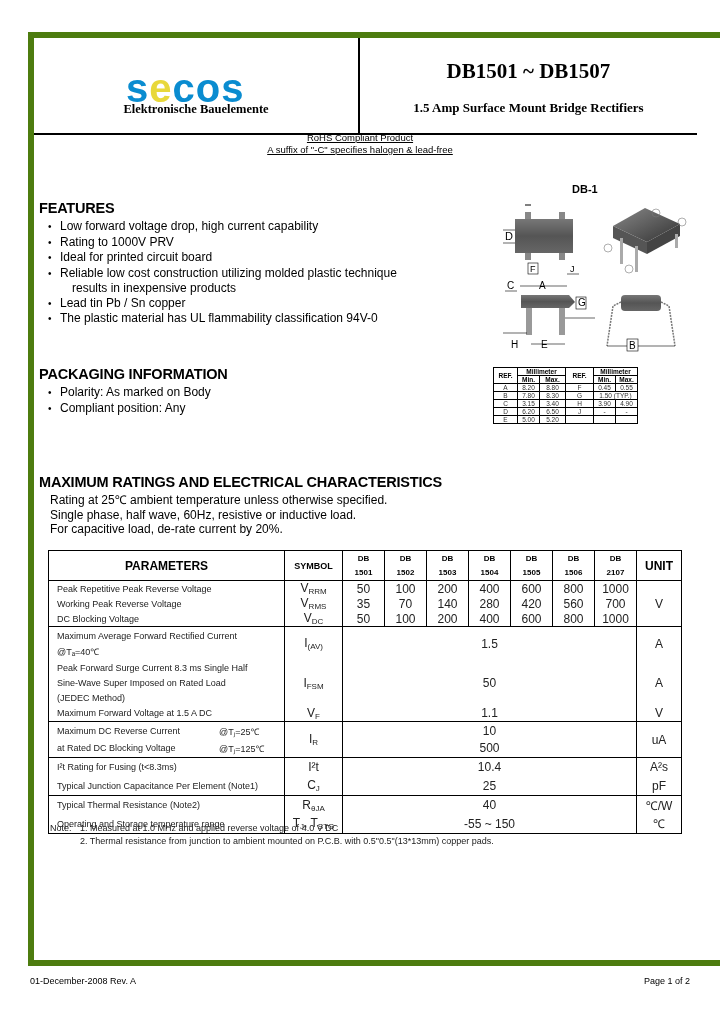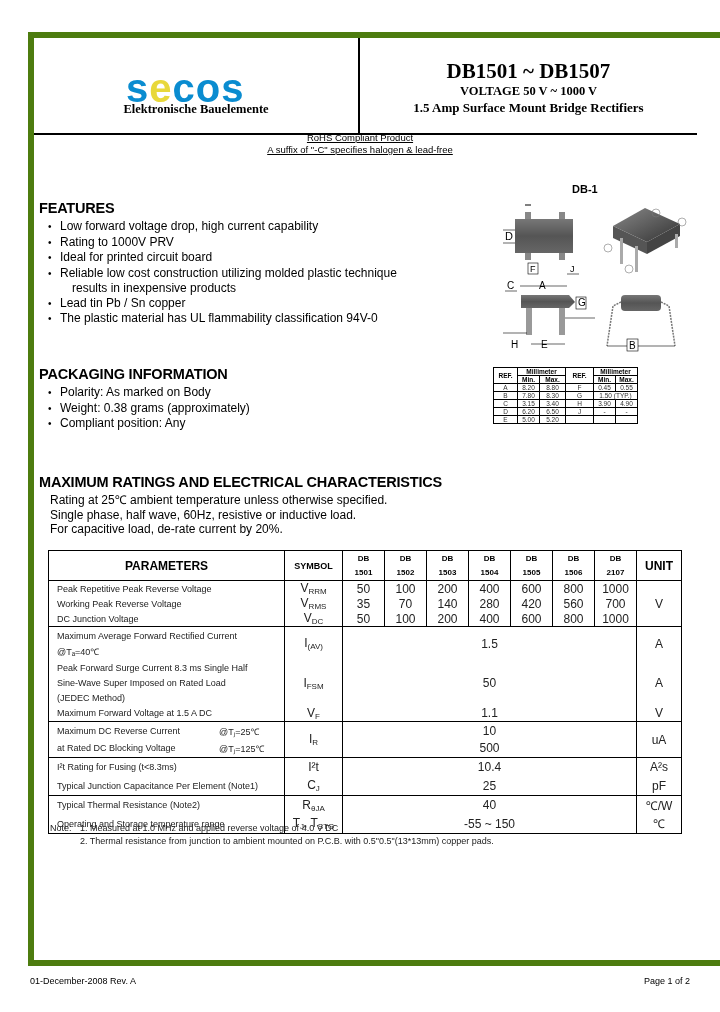--- a/index.html
+++ b/index.html
@@ -60,21 +60,20 @@
 </head>
 <body>
 
 <div class="frame">
   <div class="header-logo">
     <div class="logo-word">s<span class="yel">e</span>cos</div>
     <div class="logo-sub">Elektronische Bauelemente</div>
   </div>
   <div class="header-title">
     <div class="t-main">DB1501 ~ DB1507</div>
-    <div class="t-volt">VOLTAGE 50 V ~ 1000 V</div>
     <div class="t-desc">1.5 Amp Surface Mount Bridge Rectifiers</div>
   </div>
 </div>
 
 <div class="rohs" style="top:132px;">RoHS Compliant Product</div>
 <div class="rohs" style="top:144px;">A suffix of "-C" specifies halogen &amp; lead-free</div>
 
 <h2 class="sec" style="left:39px; top:200px;">FEATURES</h2>
 <ul class="bul" style="left:48px; top:219px;">
   <li>Low forward voltage drop, high current capability</li>
@@ -202,21 +201,20 @@
         <td></td>
         <td></td>
         <td></td>
       </tr>
 </tbody>
   </table>
 
 <h2 class="sec" style="left:39px; top:366px;">PACKAGING INFORMATION</h2>
 <ul class="bul" style="left:48px; top:385px;">
   <li>Polarity: As marked on Body</li>
-  <li>Weight: 0.38 grams (approximately)</li>
   <li>Compliant position: Any</li>
 </ul>
 
 <h2 class="sec" style="left:39px; top:474px;">MAXIMUM RATINGS AND ELECTRICAL CHARACTERISTICS</h2>
 <div class="plain" style="left:50px; top:493px;">
   <div>Rating at 25℃  ambient temperature unless otherwise specified.</div>
   <div>Single phase, half wave, 60Hz, resistive or inductive load.</div>
   <div>For capacitive load, de-rate current by 20%.</div>
 </div>
 
@@ -253,21 +251,21 @@
       <td class="s"><span>V</span><sub>RMS</sub></td>
       <td class="v">35</td>
         <td class="v">70</td>
         <td class="v">140</td>
         <td class="v">280</td>
         <td class="v">420</td>
         <td class="v">560</td>
         <td class="v">700</td>
     </tr>
     <tr>
-      <td class="p">DC Junction Voltage</td>
+      <td class="p">DC Blocking Voltage</td>
       <td class="s"><span>V</span><sub>DC</sub></td>
       <td class="v">50</td>
         <td class="v">100</td>
         <td class="v">200</td>
         <td class="v">400</td>
         <td class="v">600</td>
         <td class="v">800</td>
         <td class="v">1000</td>
     </tr>
     <tr class="grp-start" style="height:34px;">

